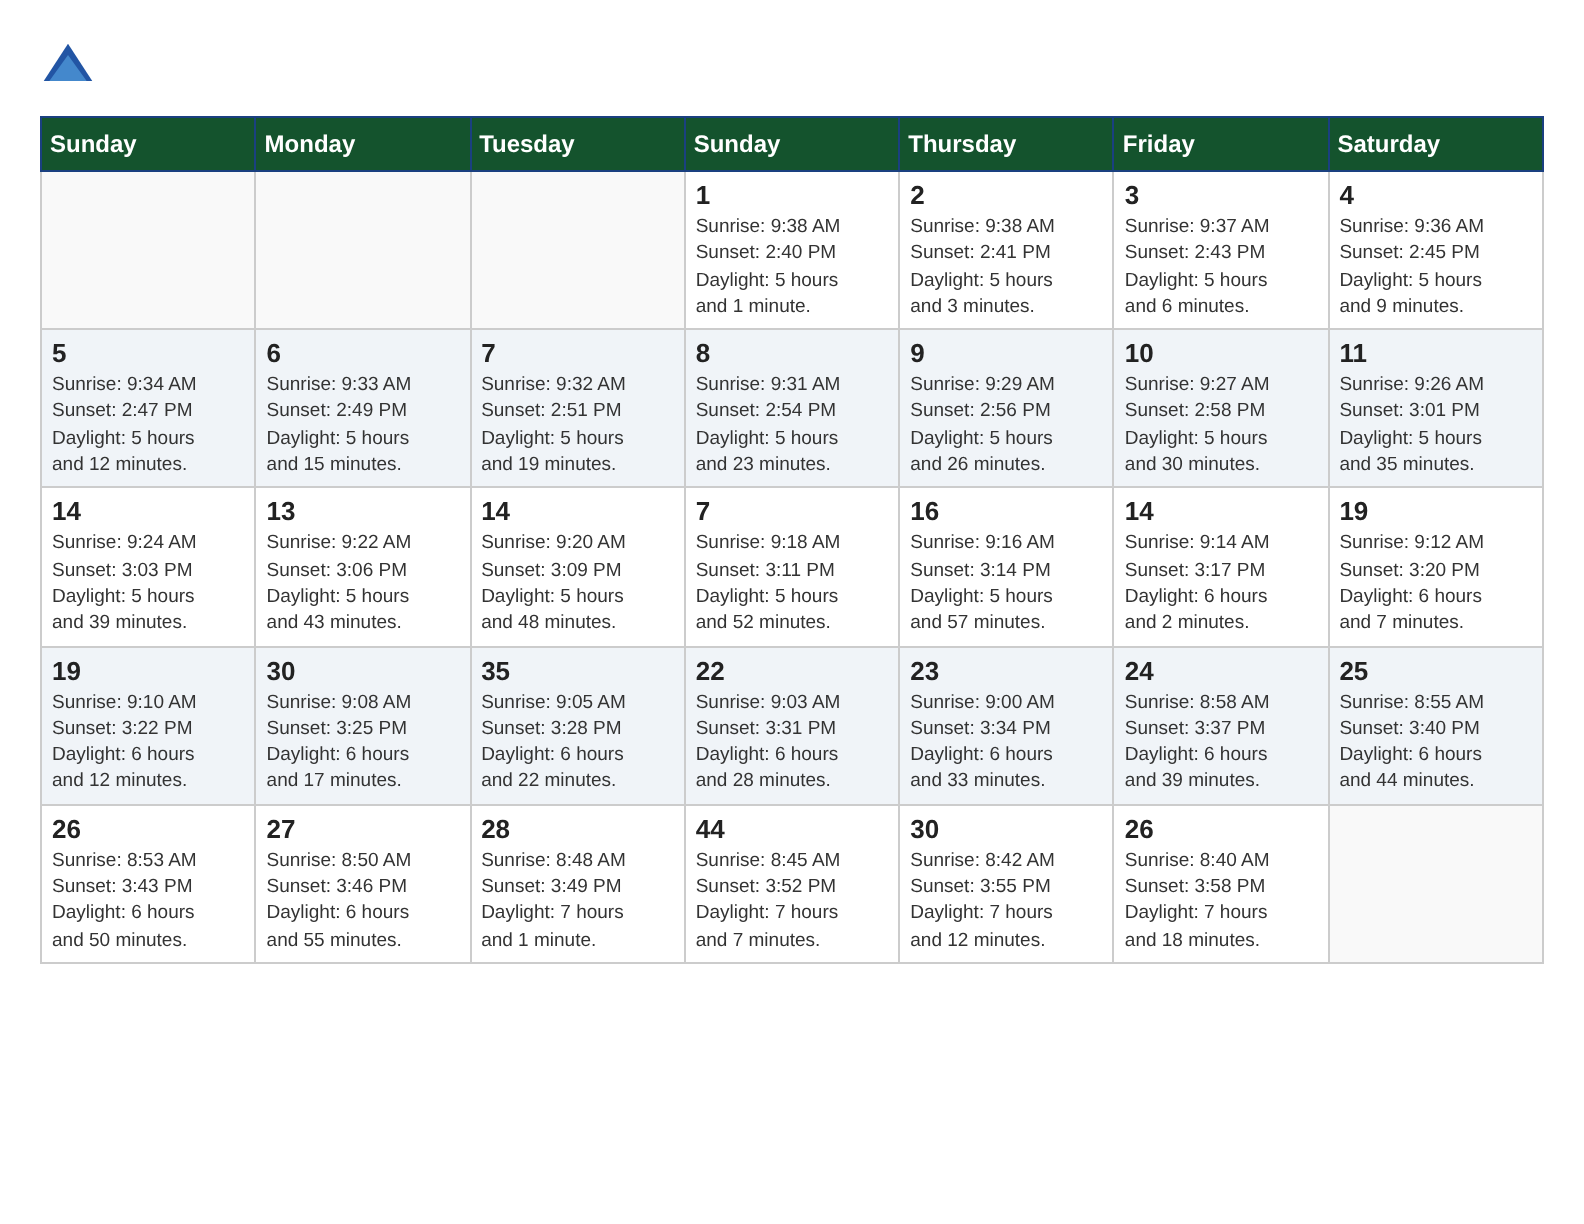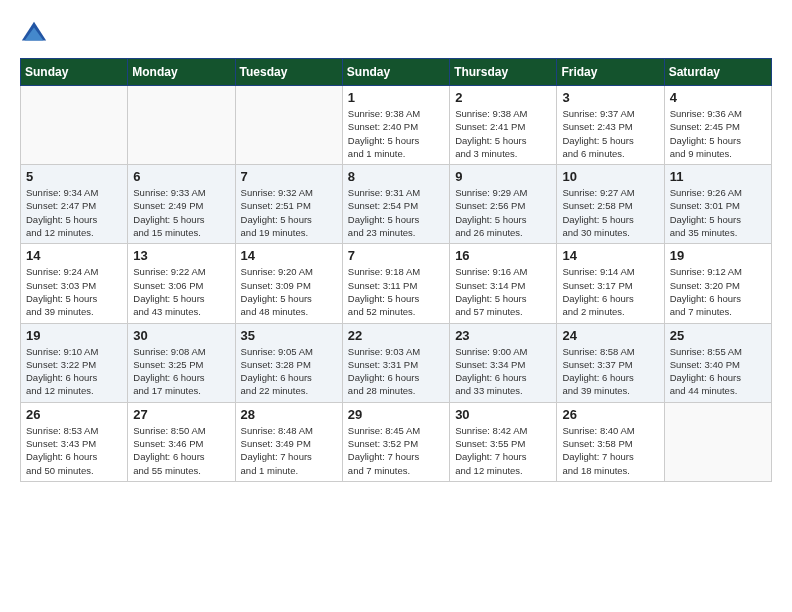--- a/index.html
+++ b/index.html
@@ -246,21 +246,21 @@
         </td>
         <td>
           <span class="day-number">27</span>
           <div class="day-info">Sunrise: 8:50 AM<br>Sunset: 3:46 PM<br>Daylight: 6 hours<br>and 55 minutes.</div>
         </td>
         <td>
           <span class="day-number">28</span>
           <div class="day-info">Sunrise: 8:48 AM<br>Sunset: 3:49 PM<br>Daylight: 7 hours<br>and 1 minute.</div>
         </td>
         <td>
-          <span class="day-number">29</span>
+          <span class="day-number">44</span>
           <div class="day-info">Sunrise: 8:45 AM<br>Sunset: 3:52 PM<br>Daylight: 7 hours<br>and 7 minutes.</div>
         </td>
         <td>
           <span class="day-number">30</span>
           <div class="day-info">Sunrise: 8:42 AM<br>Sunset: 3:55 PM<br>Daylight: 7 hours<br>and 12 minutes.</div>
         </td>
         <td>
           <span class="day-number">26</span>
           <div class="day-info">Sunrise: 8:40 AM<br>Sunset: 3:58 PM<br>Daylight: 7 hours<br>and 18 minutes.</div>
         </td>

